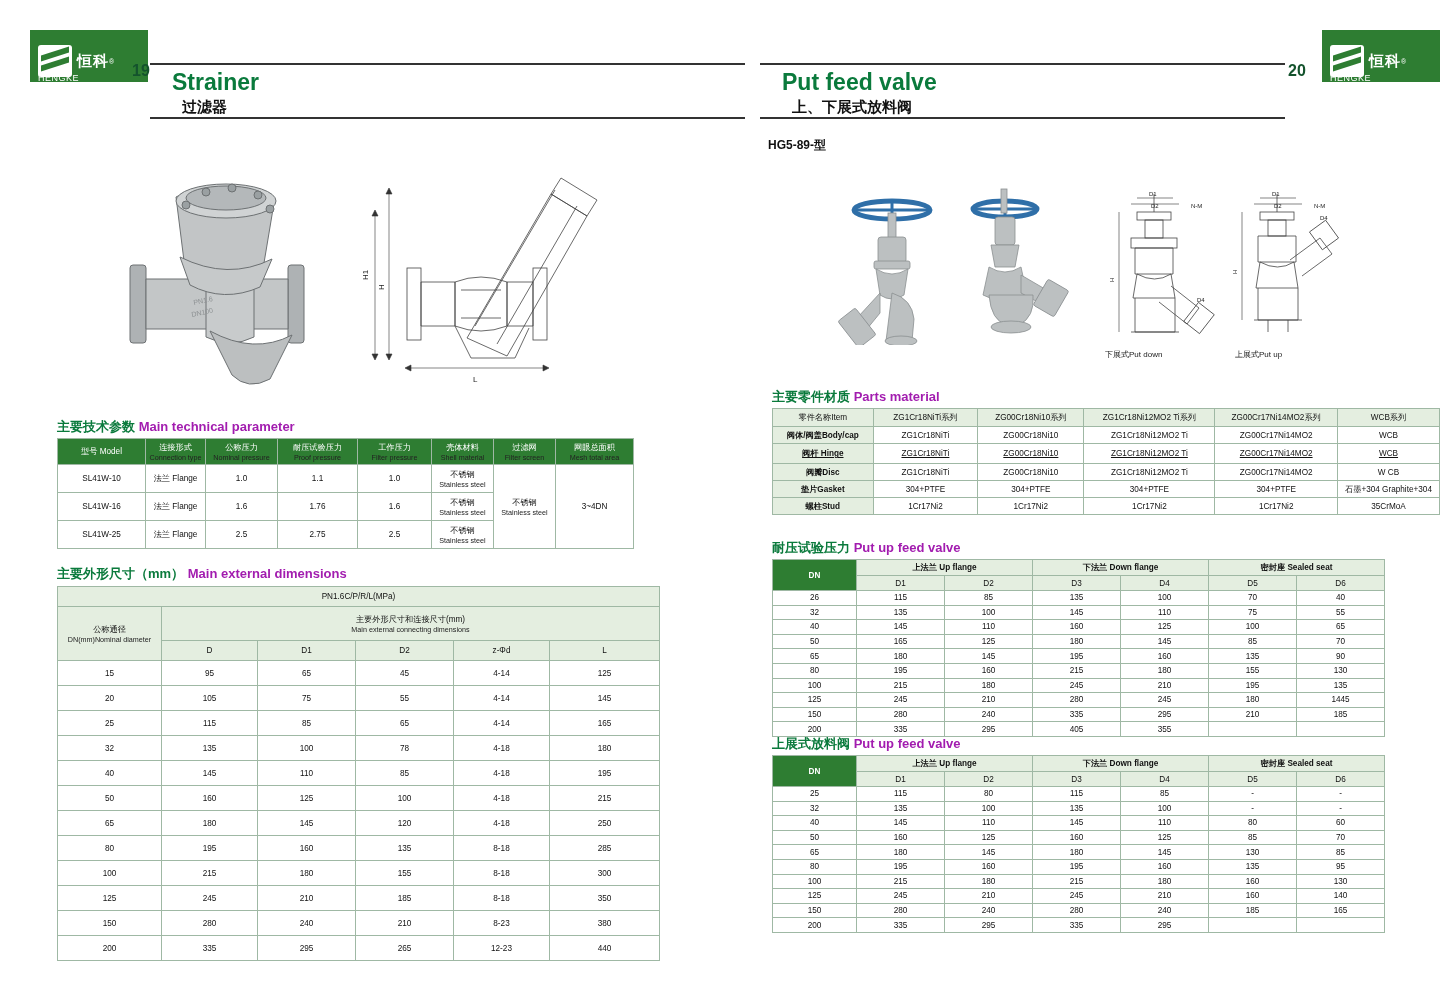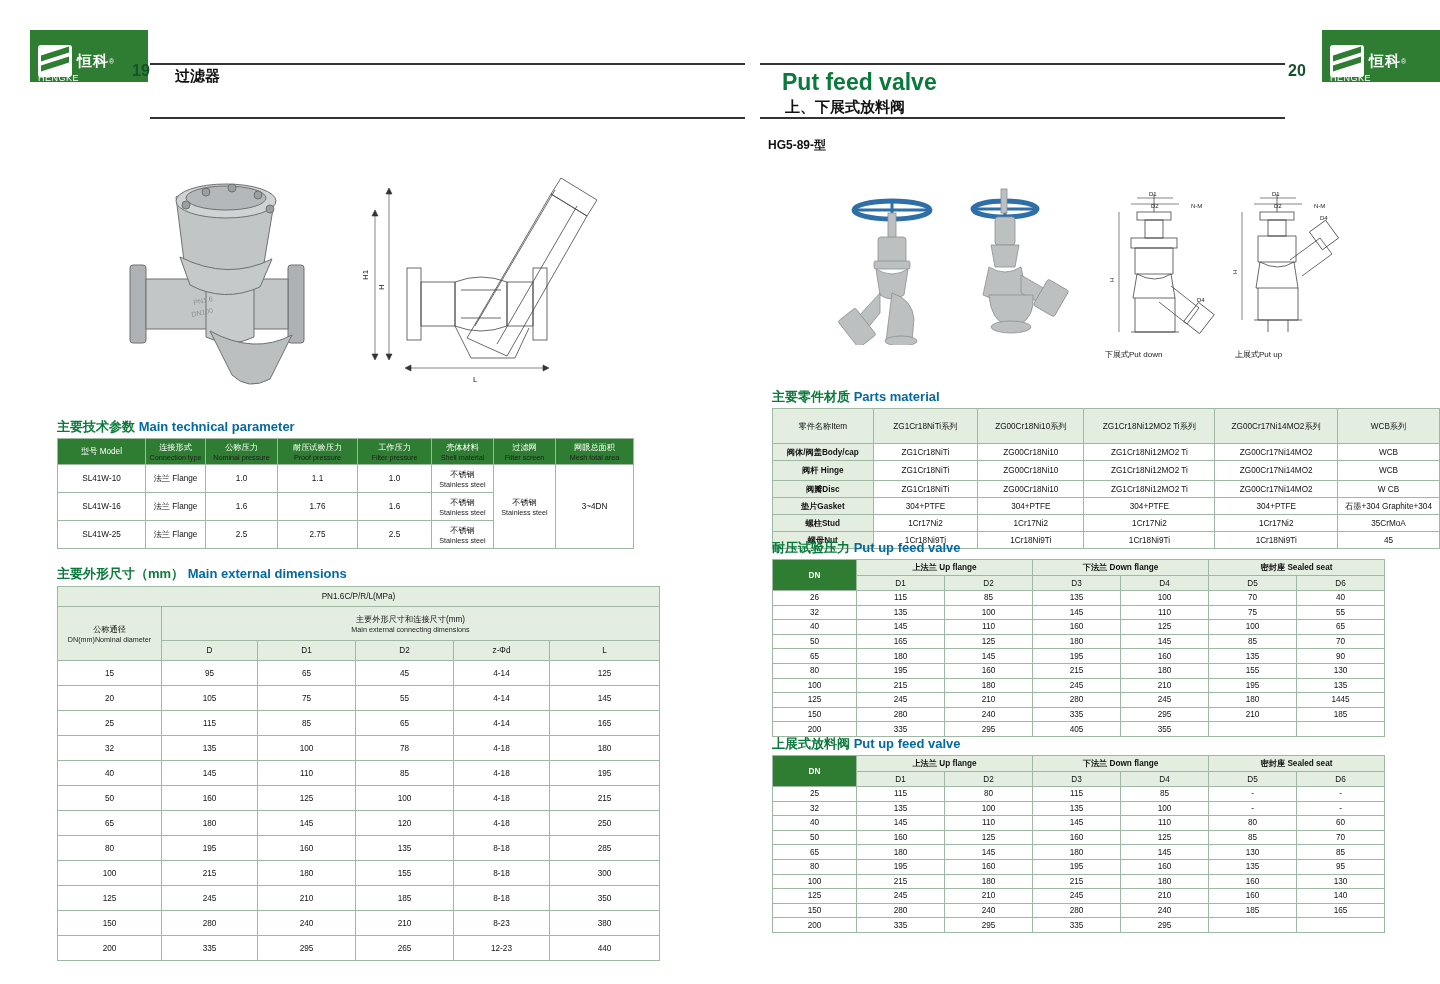--- a/index.html
+++ b/index.html
@@ -25,26 +25,26 @@
   .logo-en { position:absolute; left:8px; bottom:-1px; color:#fff; font-size:9px; letter-spacing:.5px; }
 
   .pagenum { position:absolute; font-size:16px; font-weight:bold; color:#14532d; }
   .pagenum.left { left:132px; top:32px; }
   .pagenum.right { left:1288px; top:32px; }
 
   .title-band { position:absolute; top:33px; height:56px; border-top:2px solid #333; border-bottom:2px solid #333; }
   .title-band.left { left:150px; width:595px; }
   .title-band.right { left:760px; width:525px; }
   .title-en { font-size:23px; font-weight:bold; color:#0a7a3c; margin:4px 0 0 22px; }
-  .title-cn { font-size:15px; font-weight:bold; color:#111; margin:2px 0 0 25px; }
+  .title-cn { font-size:15px; font-weight:bold; color:#111; margin:2px 0 0 32px; }
 
   
   .sec-h { position:absolute; font-size:13px; font-weight:bold; }
   .sec-h .cn { color:#0a7a3c; }
-  .sec-h .en { color:#0369a1; }
+  .sec-h .en { color:#a21caf; }
 
   .sub-label { position:absolute; font-size:12px; font-weight:bold; color:#111; }
 
   
   table { border-collapse:collapse; font-size:8.2px; color:#111; }
   table td, table th { border:1px solid #9fb8a4; text-align:center; vertical-align:middle; font-weight:normal; }
   .hdr-green { background:#2e7d32; color:#fff; font-weight:bold; }
   .hdr-lt { background:#e4eee0; font-weight:bold; }
   .tbl-wrap { position:absolute; }
   .cn-l { font-size:8.2px; display:block; }
@@ -69,20 +69,21 @@
       <div class="logo-mark"></div>
       <span class="logo-cn">恒科</span>
       <span class="logo-sup">®</span>
     </div>
     <div class="logo-en">HENGKE</div>
   </div>
 
   <div class="pagenum left">19</div>
 
   <div class="title-band left">
+    <div class="title-en">Strainer</div>
     <div class="title-cn">过滤器</div>
   </div>
 
   <div class="title-band right">
     <div class="title-en">Put feed valve</div>
     <div class="title-cn">上、下展式放料阀</div>
   </div>
 
   <div class="pagenum right">20</div>
 
@@ -485,37 +486,37 @@
 
 <div class="sec-h" style="left:772px; top:388px;">
   <span class="cn">主要零件材质</span>
   <span class="en">Parts material</span>
 </div>
 <div class="tbl-wrap" style="left:772px; top:408px;">
   <table id="parts-table">
     <thead>
         <tr class="hdr-lt" style="height:16px;">
           <th style="width: 118px; height: 17px;">零件名称Item</th>
-          <th style="width: 120px; height: 35px;">ZG1Cr18NiTi系列</th>
+          <th style="width: 120px; height: 18px;">ZG1Cr18NiTi系列</th>
           <th style="width: 120px; height: 17px;">ZG00Cr18Ni10系列</th>
           <th style="width: 148px; height: 17px;">ZG1Cr18Ni12MO2 Ti系列</th>
           <th style="width: 136px; height: 17px; margin-top: 8px;">ZG00Cr17Ni14MO2系列</th>
           <th style="width: 116px; height: 17px;">WCB系列</th>
         </tr>
       </thead>
     <tbody>
         <tr style="height: 17px;">
           <td class="hdr-lt">阀体/阀盖Body/cap</td>
           <td>ZG1Cr18NiTi</td>
           <td>ZG00Cr18Ni10</td>
           <td>ZG1Cr18Ni12MO2 Ti</td>
           <td>ZG00Cr17Ni14MO2</td>
           <td>WCB</td>
         </tr>
-        <tr style="height: 20px;">
+        <tr style="height: 20px; text-decoration: underline;">
           <td class="hdr-lt">阀杆 Hinge</td>
           <td>ZG1Cr18NiTi</td>
           <td>ZG00Cr18Ni10</td>
           <td>ZG1Cr18Ni12MO2 Ti</td>
           <td>ZG00Cr17Ni14MO2</td>
           <td>WCB</td>
         </tr>
         <tr style="height: 17px;">
           <td class="hdr-lt">阀瓣Disc</td>
           <td>ZG1Cr18NiTi</td>
@@ -532,28 +533,20 @@
           <td>304+PTFE</td>
           <td>石墨+304 Graphite+304</td>
         </tr>
         <tr style="height: 17px;">
           <td class="hdr-lt">螺柱Stud</td>
           <td>1Cr17Ni2</td>
           <td>1Cr17Ni2</td>
           <td>1Cr17Ni2</td>
           <td>1Cr17Ni2</td>
           <td>35CrMoA</td>
-        </tr>
-        <tr style="height: 17px;">
-          <td class="hdr-lt">螺母Nut</td>
-          <td>1Cr18Ni9Ti</td>
-          <td>1Cr18Ni9Ti</td>
-          <td>1Cr18Ni9Ti</td>
-          <td>1Cr18Ni9Ti</td>
-          <td>45</td>
         </tr>
       </tbody>
   </table>
 </div>
 
 <div class="sec-h" style="left:772px; top:539px;">
   <span class="cn">耐压试验压力</span>
   <span class="en">Put up feed valve</span>
 </div>
 <div class="tbl-wrap" style="left:772px; top:559px;">

